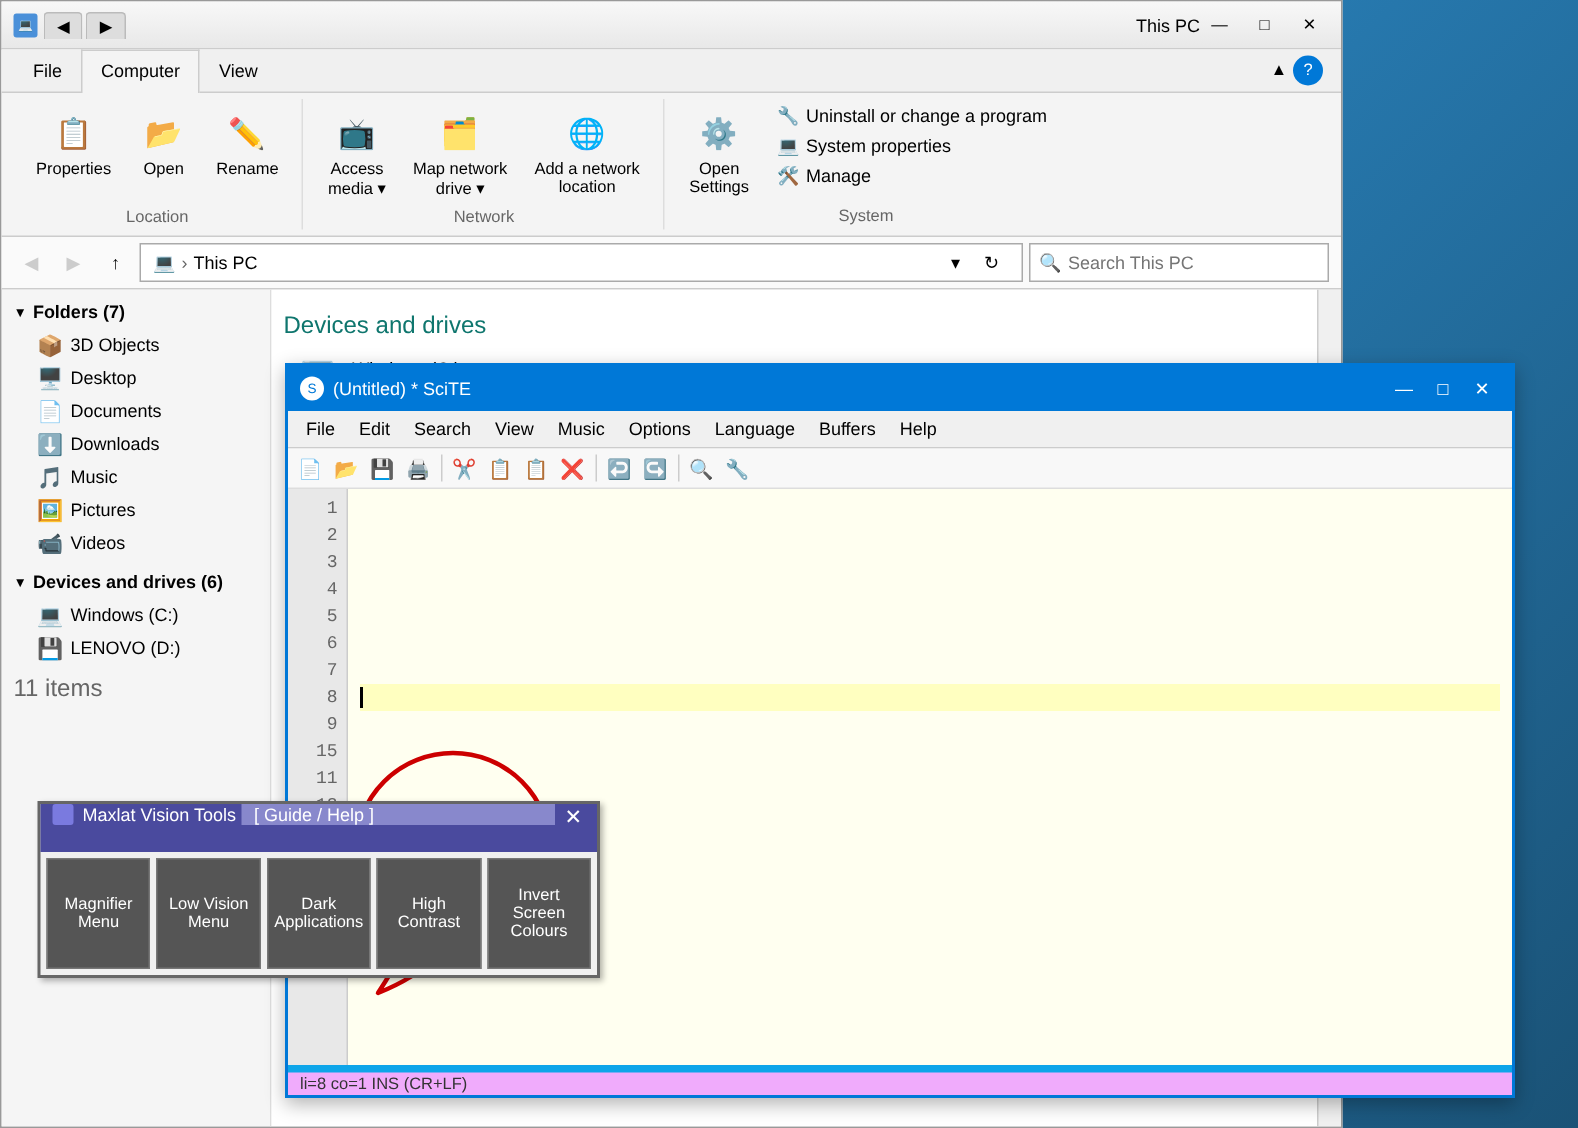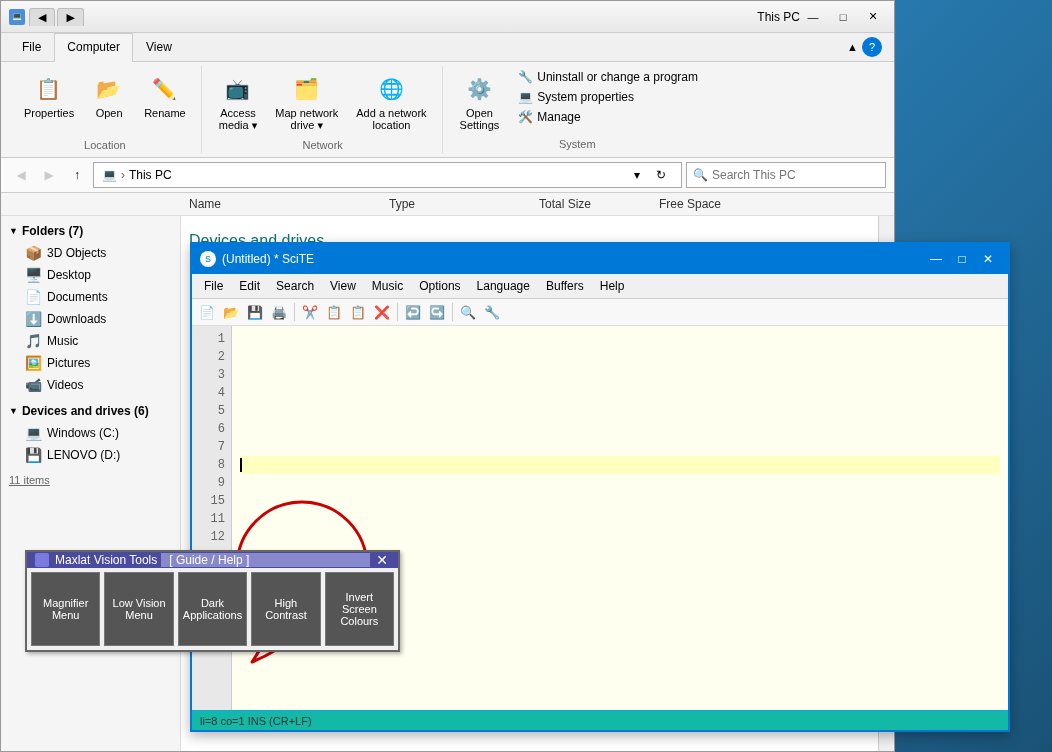--- a/index.html
+++ b/index.html
@@ -255,23 +255,22 @@
       align-items: center;
       padding: 3px 8px 3px 24px;
       cursor: pointer;
       font-size: 12px;
       gap: 6px;
     }
     .sidebar-item-icon { font-size: 14px; width: 16px; }
     .chevron { font-size: 9px; margin-right: 4px; }
     .sidebar-status {
       padding: 4px 8px;
-      font-size: 11px;
+      font-size: 16px;
       color: #666;
-      text-decoration: underline;
     }
 
     
     .main-content {
       flex: 1;
       background: white;
       overflow-y: auto;
       padding: 8px;
     }
     .column-headers {
@@ -446,46 +445,46 @@
     }
     .cursor {
       display: inline-block;
       width: 2px;
       height: 14px;
       background: #000;
       vertical-align: middle;
     }
 
     .scite-statusbar {
-      background: #14b8a6;
+      background: #f0abfc;
       height: 20px;
-      border-top: 1px solid #0ea5e9;
+      border-top: 5px solid #0ea5e9;
       display: flex;
       align-items: center;
       padding: 0 8px;
       font-size: 11px;
       color: #333;
       flex-shrink: 0;
     }
 
     
     .maxlat-window {
       position: absolute;
       bottom: 100px;
       left: 25px;
       width: 375px;
       background: #f0f0f0;
       border: 2px solid #666;
       box-shadow: 2px 2px 4px rgba(0,0,0,0.3);
     }
     .maxlat-titlebar {
       background: #4a4a9e;
-      height: 16px;
-      display: flex;
-      align-items: center;
+      height: 32px;
+      display: flex;
+      align-items: flex-start;
       padding: 0 8px;
       color: white;
       font-size: 12px;
     }
     .maxlat-title-icon {
       width: 14px; height: 14px;
       background: #7a7adf;
       margin-right: 6px;
       border-radius: 2px;
     }
@@ -621,26 +620,20 @@
         <span style="flex:1"></span>
         <button class="nav-btn">▾</button>
         <button class="nav-btn">↻</button>
       </div>
       <div class="search-box">
         <span>🔍</span>
         <input type="text" placeholder="Search This PC" style="">
       </div>
     </div>
 
-    <div class="column-headers" style="padding:4px 8px 4px 188px;background:#f5f5f5;border-bottom:1px solid #ddd;">
-      <span class="col-name">Name</span>
-      <span class="col-type">Type</span>
-      <span class="col-total">Total Size</span>
-      <span class="col-free">Free Space</span>
-    </div>
 
     <div class="content-area">
 
       <div class="sidebar">
 
         <div class="sidebar-section">
           <div class="sidebar-section-header">
             <span class="chevron">▼</span>
             <span>Folders (7)</span>
           </div>

